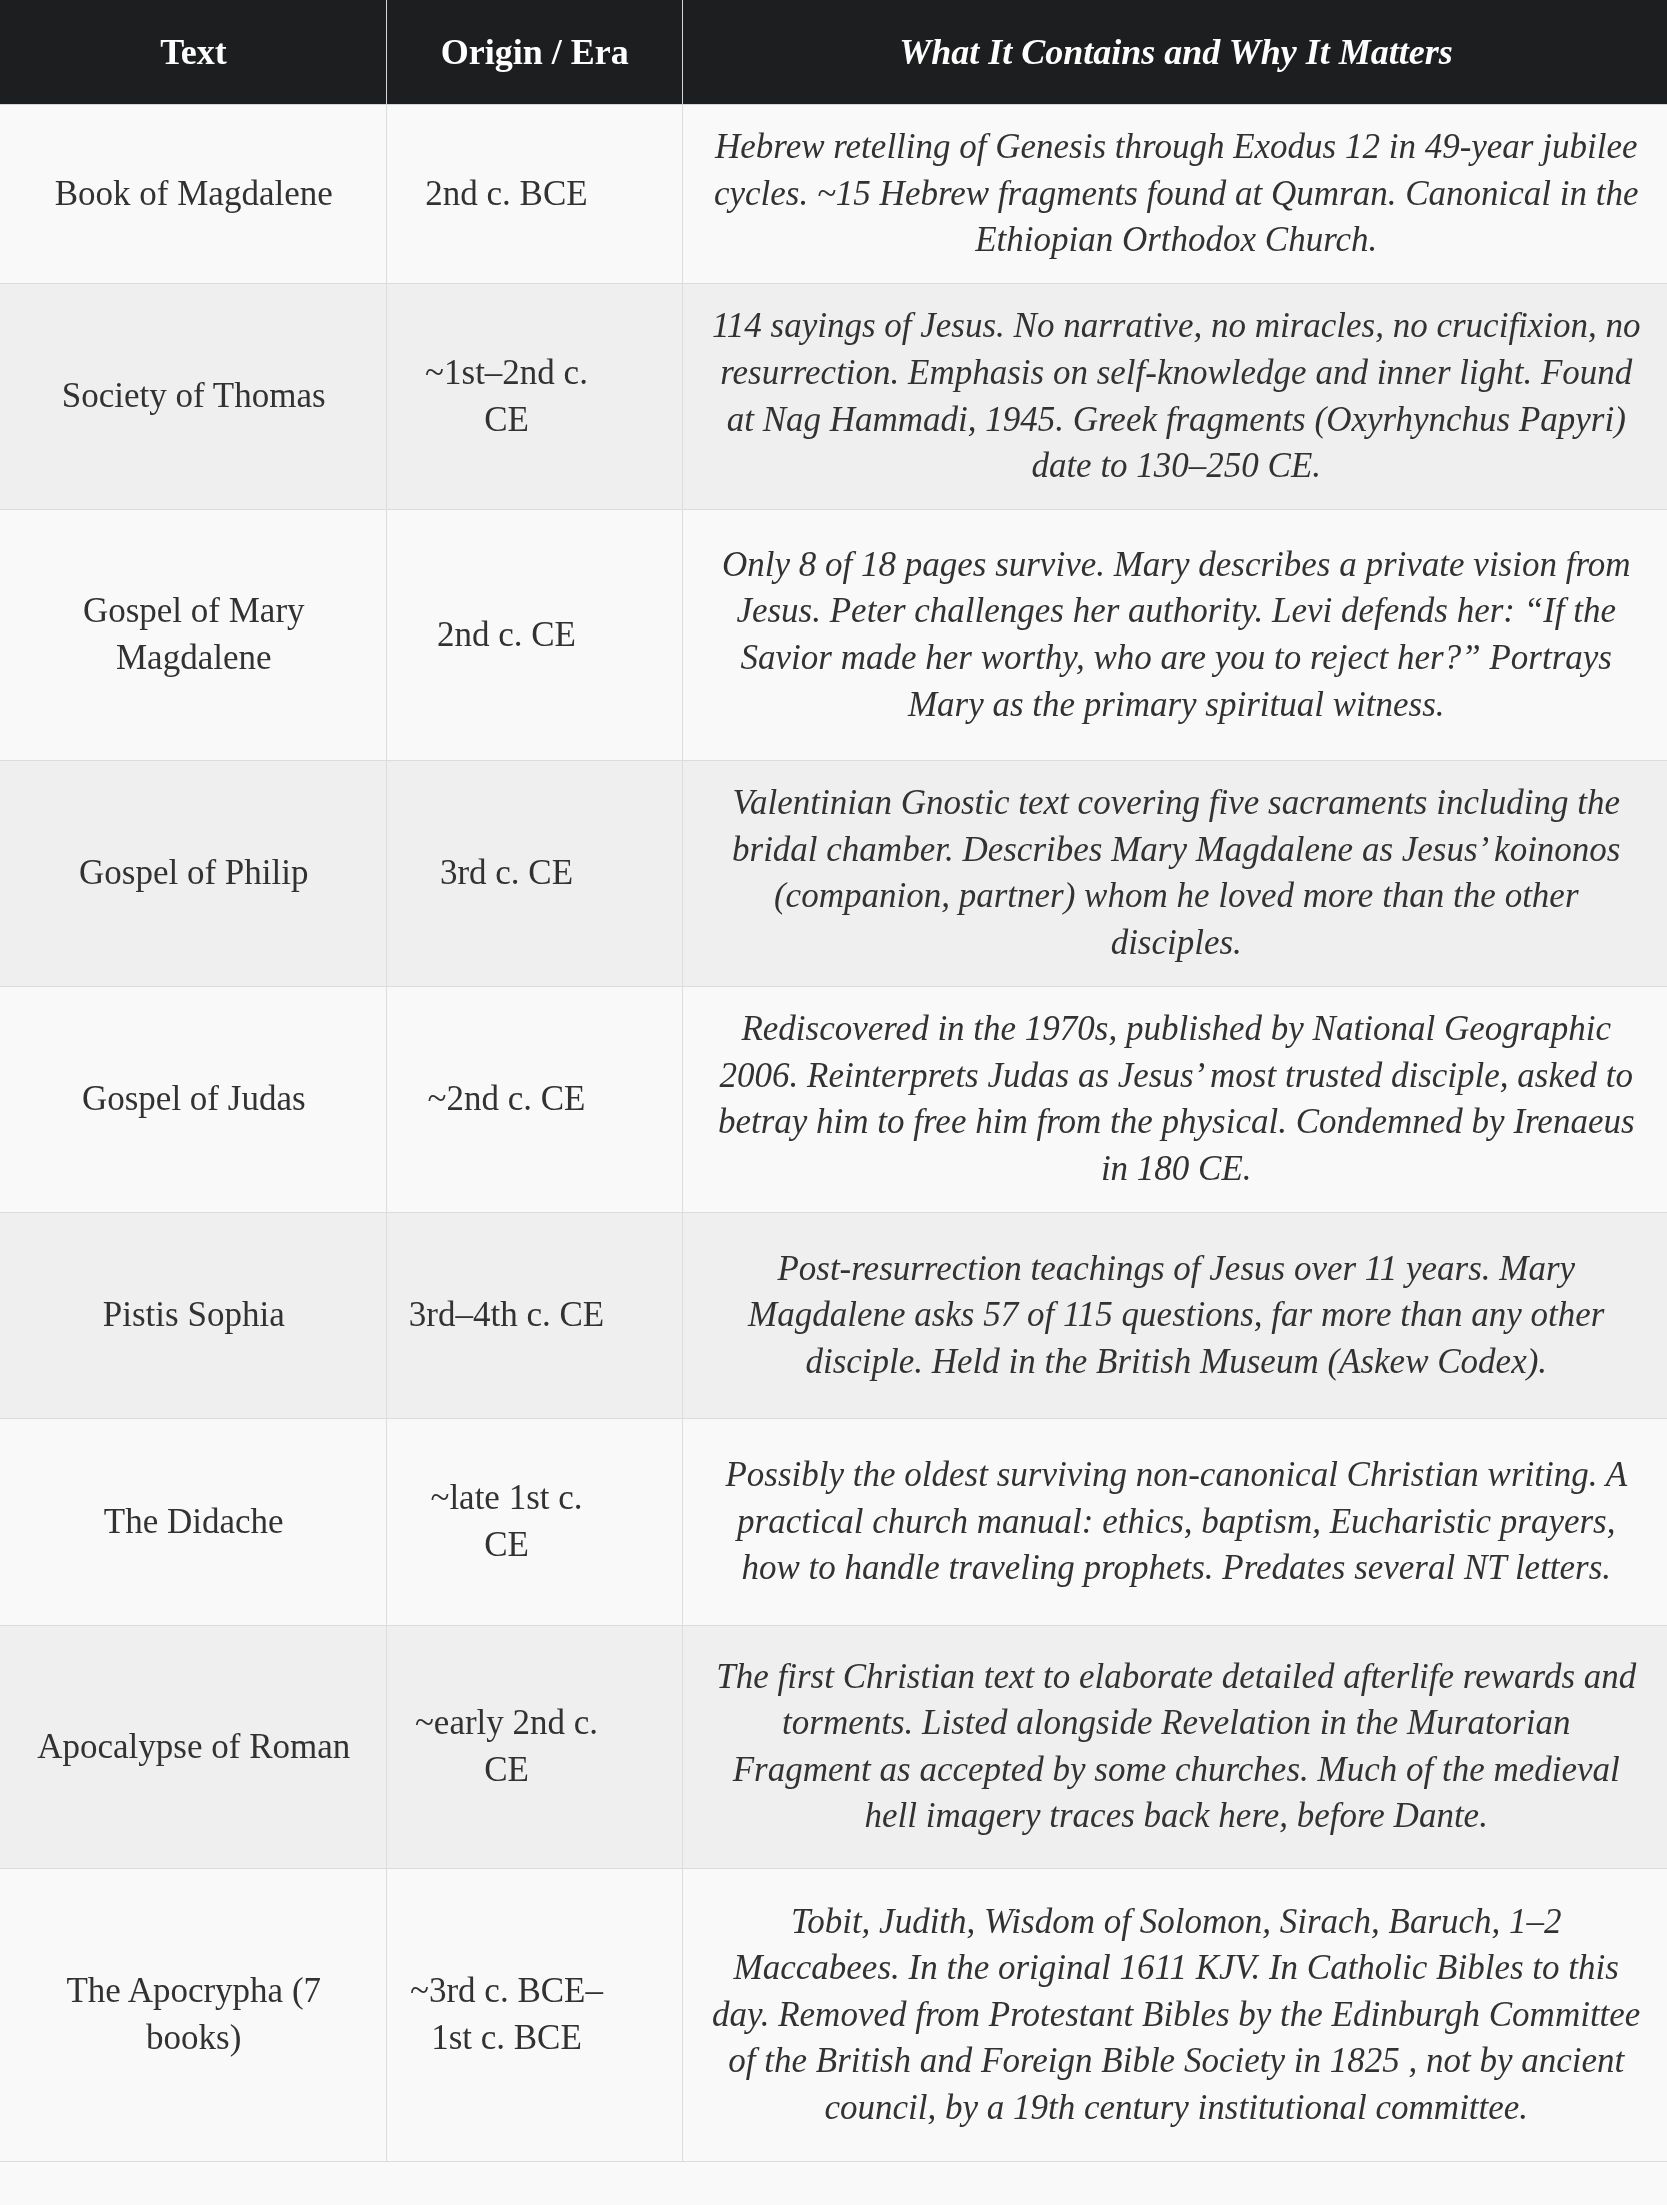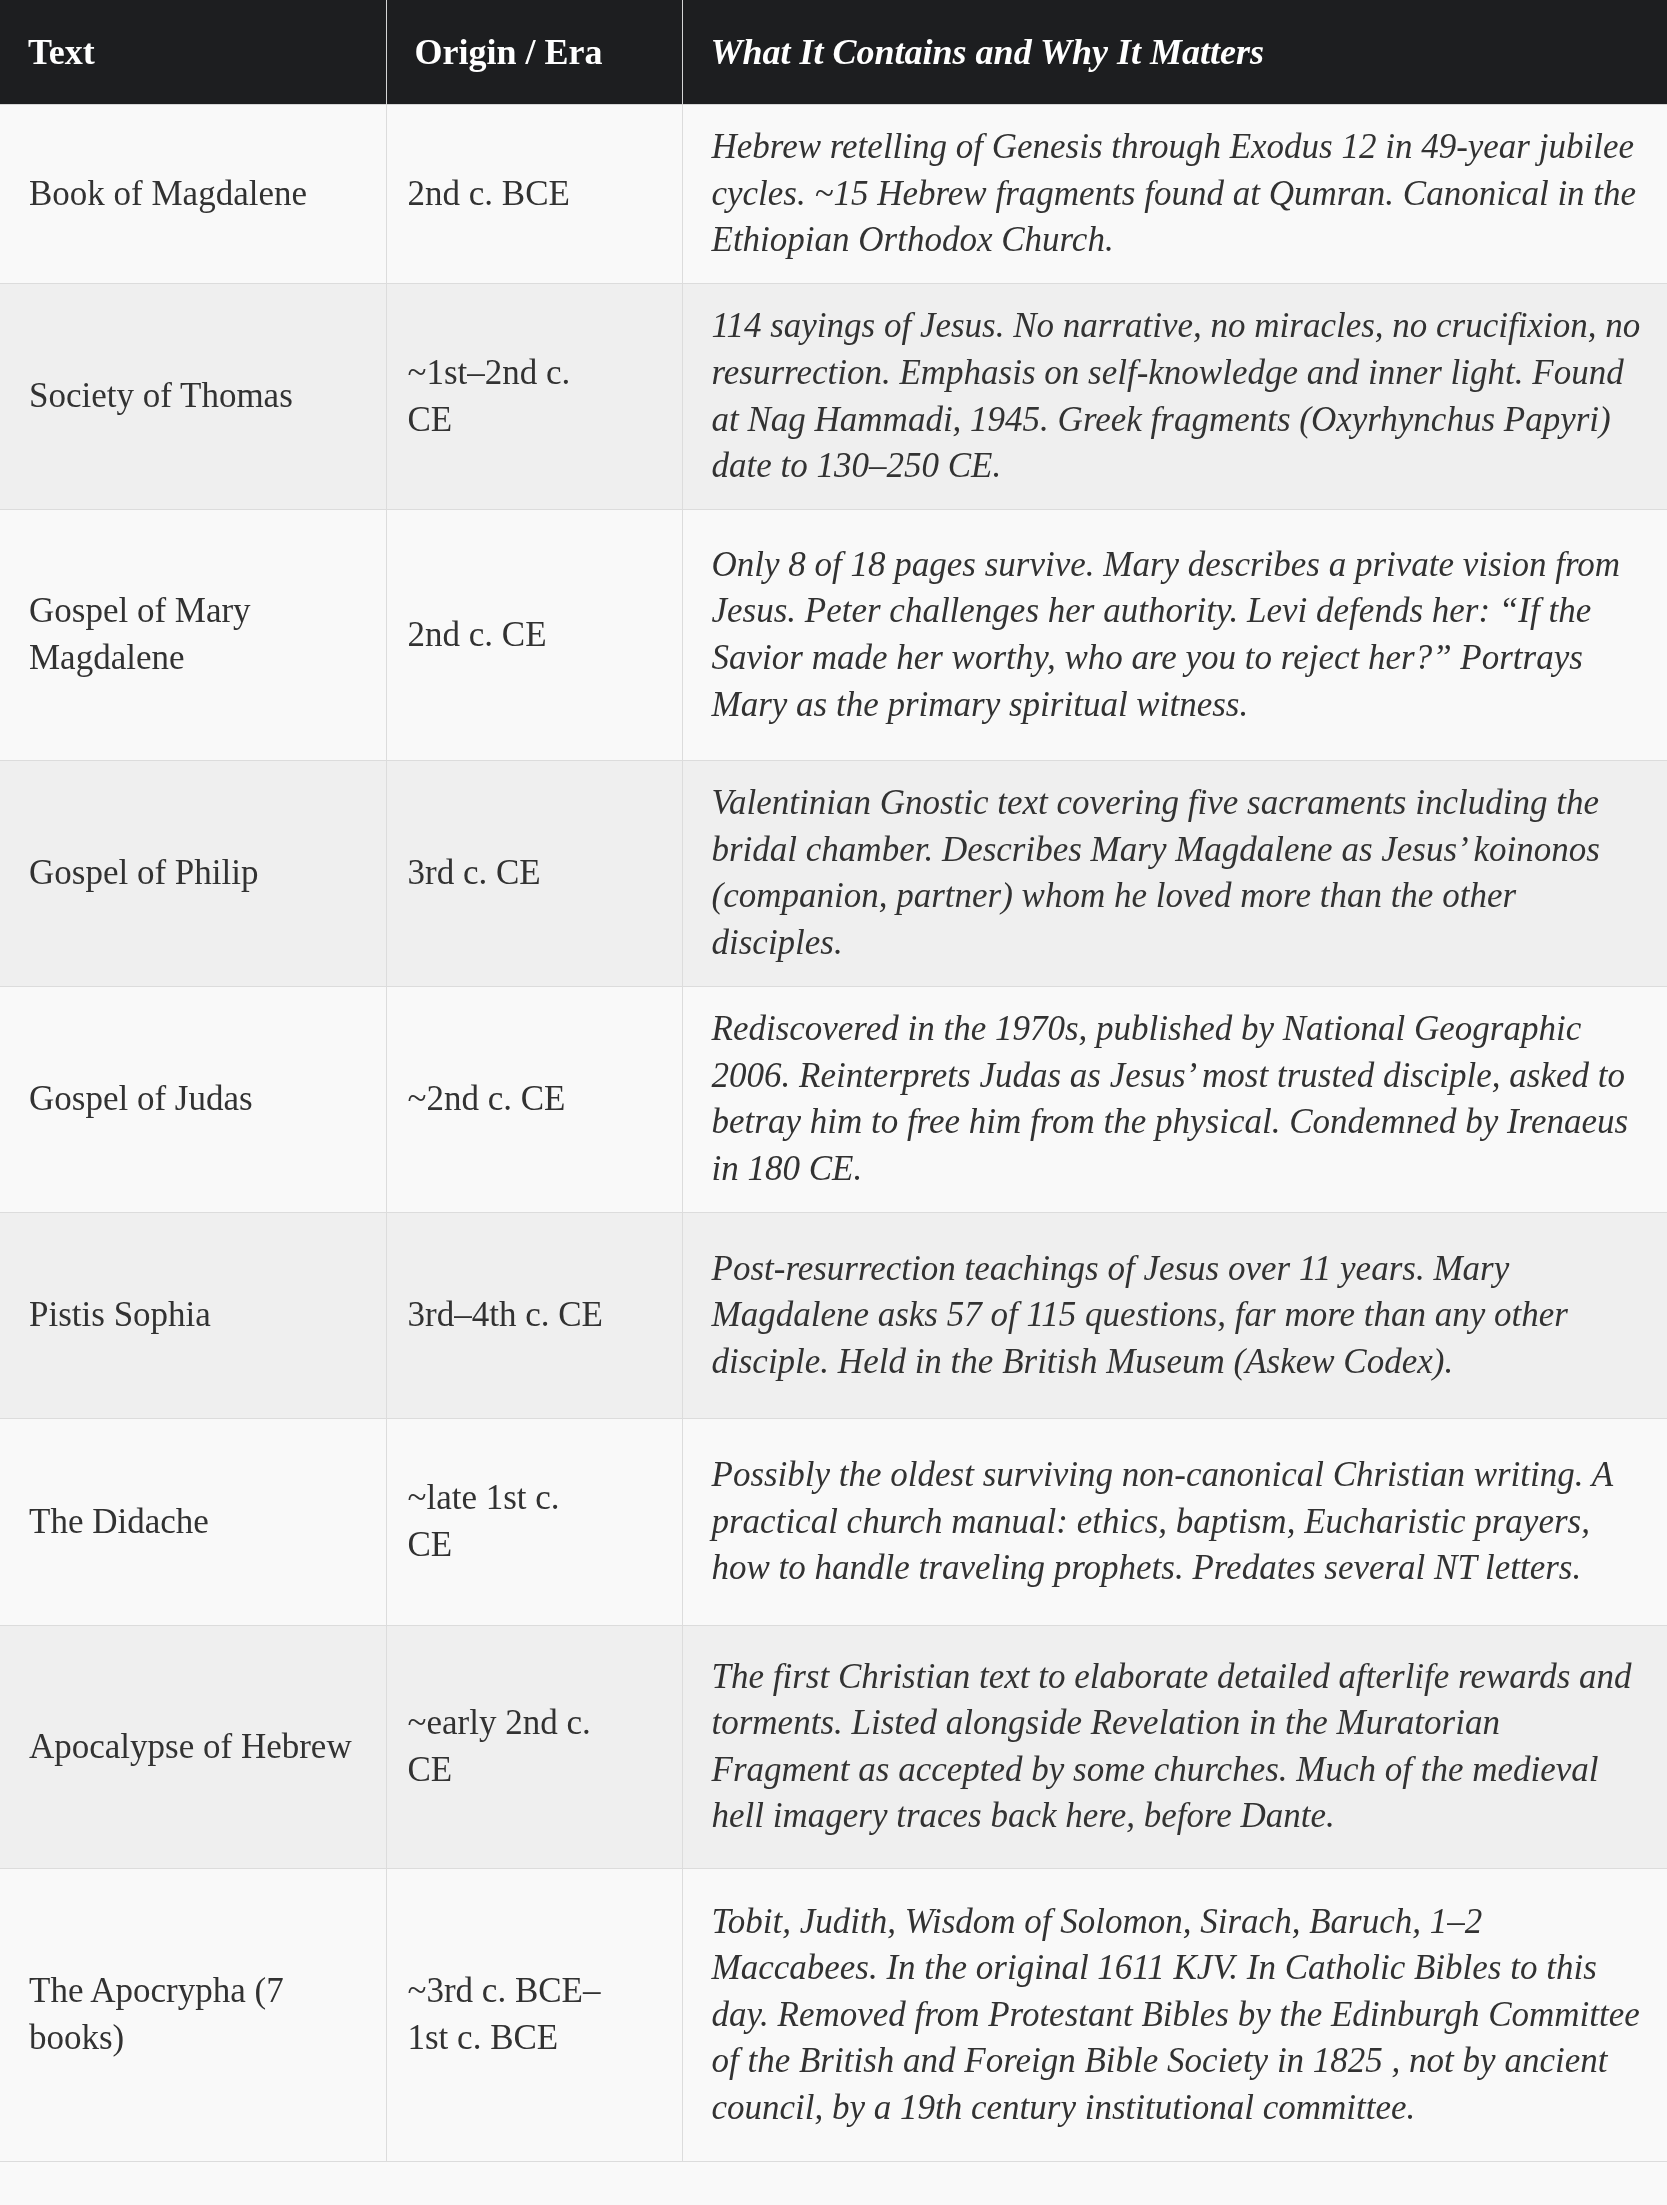--- a/index.html
+++ b/index.html
@@ -21,21 +21,21 @@
     border-collapse: collapse;
     table-layout: fixed;
   }
   col.c1 { width: 386px; }
   col.c2 { width: 296px; }
   col.c3 { width: 986px; }
 
   th, td {
     border: 1.8px solid #dcdcdc;
     vertical-align: middle;
-    text-align: left;
+    text-align: center;
     font-weight: normal;
     word-wrap: break-word;
   }
   th { border-top: none; }
   th:first-child, td:first-child { border-left: none; }
   th:last-child, td:last-child { border-right: none; font-style: italic; }
 
   thead th {
     background: #1d1e20;
     color: #ffffff;
@@ -103,21 +103,21 @@
         <td class="title">Pistis Sophia</td>
         <td class="origin">3rd–4th c. CE</td>
         <td class="contains">Post-resurrection teachings of Jesus over 11 years. Mary Magdalene asks 57 of 115 questions, far more than any other disciple. Held in the British Museum (Askew Codex).</td>
       </tr>
       <tr style="height:207px">
         <td class="title">The Didache</td>
         <td class="origin">~late 1st c. CE</td>
         <td class="contains">Possibly the oldest surviving non-canonical Christian writing. A practical church manual: ethics, baptism, Eucharistic prayers, how to handle traveling prophets. Predates several NT letters.</td>
       </tr>
       <tr style="height:243px">
-        <td class="title">Apocalypse of Hebrew</td>
+        <td class="title">Apocalypse of Roman</td>
         <td class="origin">~early 2nd c. CE</td>
         <td class="contains">The first Christian text to elaborate detailed afterlife rewards and torments. Listed alongside Revelation in the Muratorian Fragment as accepted by some churches. Much of the medieval hell imagery traces back here, before Dante.</td>
       </tr>
       <tr style="height:293px">
         <td class="title">The Apocrypha (7 books)</td>
         <td class="origin">~3rd c. BCE–1st c. BCE</td>
         <td class="contains">Tobit, Judith, Wisdom of Solomon, Sirach, Baruch, 1–2 Maccabees. In the original 1611 KJV. In Catholic Bibles to this day. Removed from Protestant Bibles by the Edinburgh Committee of the British and Foreign Bible Society in 1825 , not by ancient council, by a 19th century institutional committee.</td>
       </tr>
 
     </tbody>

